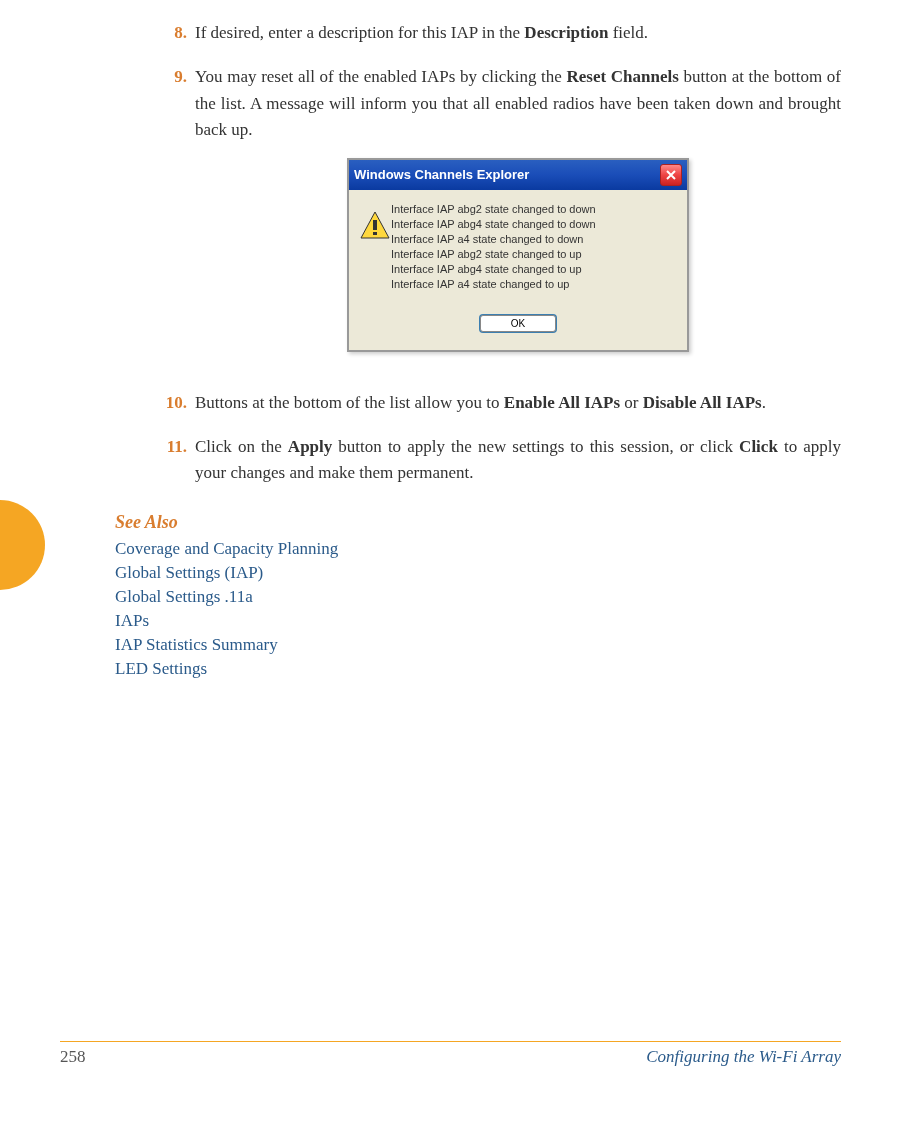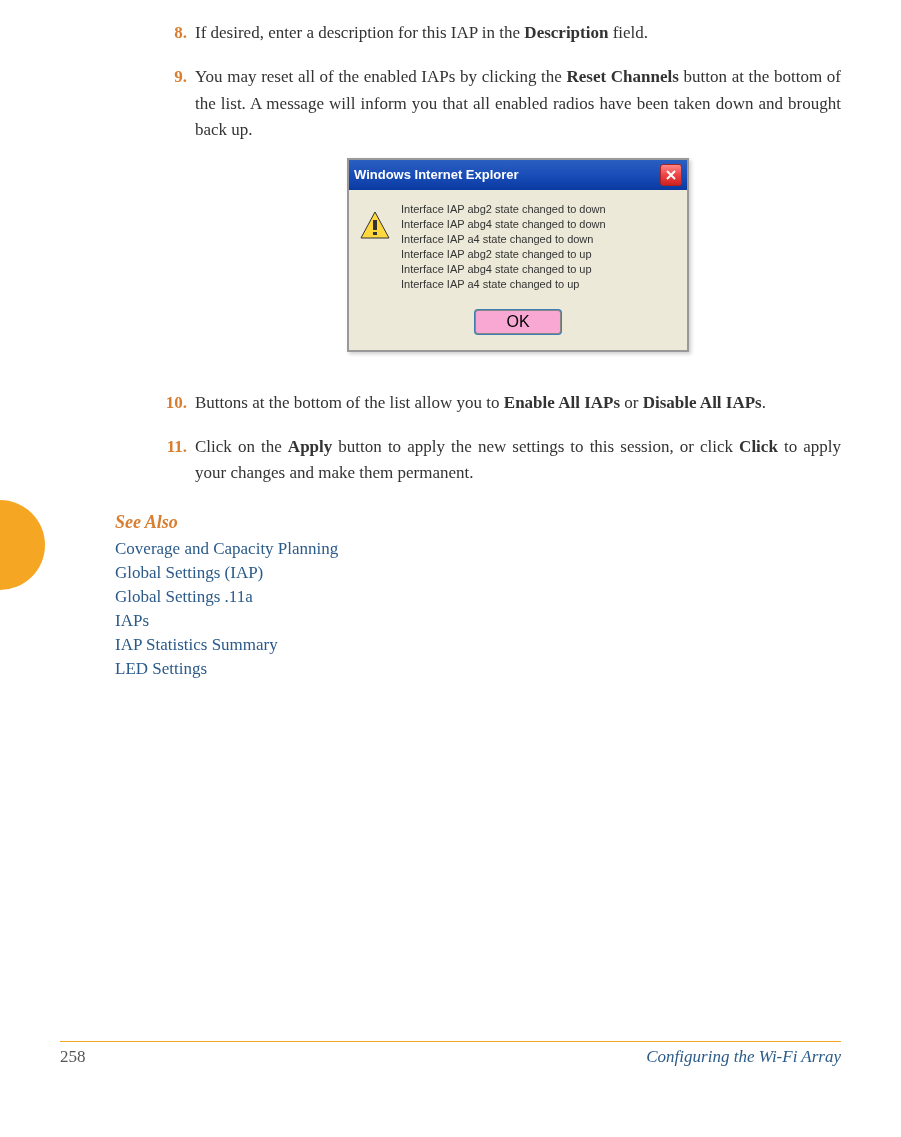--- a/index.html
+++ b/index.html
@@ -99,44 +99,43 @@
       align-items: center;
       justify-content: center;
       font-size: 12px;
       font-family: Arial;
     }
     .dialog-body {
       background: #ece9d8;
       padding: 12px 10px;
       display: flex;
       align-items: flex-start;
-      gap: 10px;
     }
     .warn-icon {
       width: 32px;
       height: 32px;
       flex-shrink: 0;
       margin-top: 8px;
     }
     .dialog-text {
       font-family: Tahoma, sans-serif;
       font-size: 11px;
       color: #333;
       line-height: 1.35;
     }
     .dialog-footer {
       background: #ece9d8;
       padding: 6px 0 14px 0;
       text-align: center;
     }
     .ok-btn {
       font-family: Tahoma, sans-serif;
-      font-size: 16px;
+      font-size: 10px;
       padding: 2px 30px;
-      background: #f9a8d4;
+      background: #ffffff;
       border: 1px solid #888;
       border-radius: 3px;
       box-shadow: 0 0 0 1px #3c7fb1;
     }
     .see-also {
       margin-top: 25px;
     }
     .see-also-title {
       color: #d97d2f;
       font-style: italic;
@@ -193,21 +192,21 @@
     </div>
 
     <div class="list-item">
       <div class="number">9.</div>
       <div class="item-text">
         <span>You may reset all of the enabled IAPs by clicking the </span><span class="bold">Reset Channels</span><span> button at the bottom of the list. A message will inform you that all enabled radios have been taken down and brought back up.</span>
 
         <div class="dialog-wrap">
           <div class="dialog">
             <div class="titlebar">
-              <span>Windows Internet Explorer</span>
+              <span>Windows Channels Explorer</span>
               <div class="close-btn">
                 <svg width="10" height="10" viewBox="0 0 10 10">
                     <path d="M1 1 L9 9 M9 1 L1 9" stroke="white" stroke-width="2"></path>
                   </svg>
               </div>
             </div>
             <div class="dialog-body">
               <svg class="warn-icon" viewBox="0 0 32 32">
                 <path d="M16 2 L30 28 L2 28 Z" fill="#ffd83d" stroke="#333" stroke-width="1"></path>
                 <rect x="14" y="10" width="4" height="10" fill="#333"></rect>

